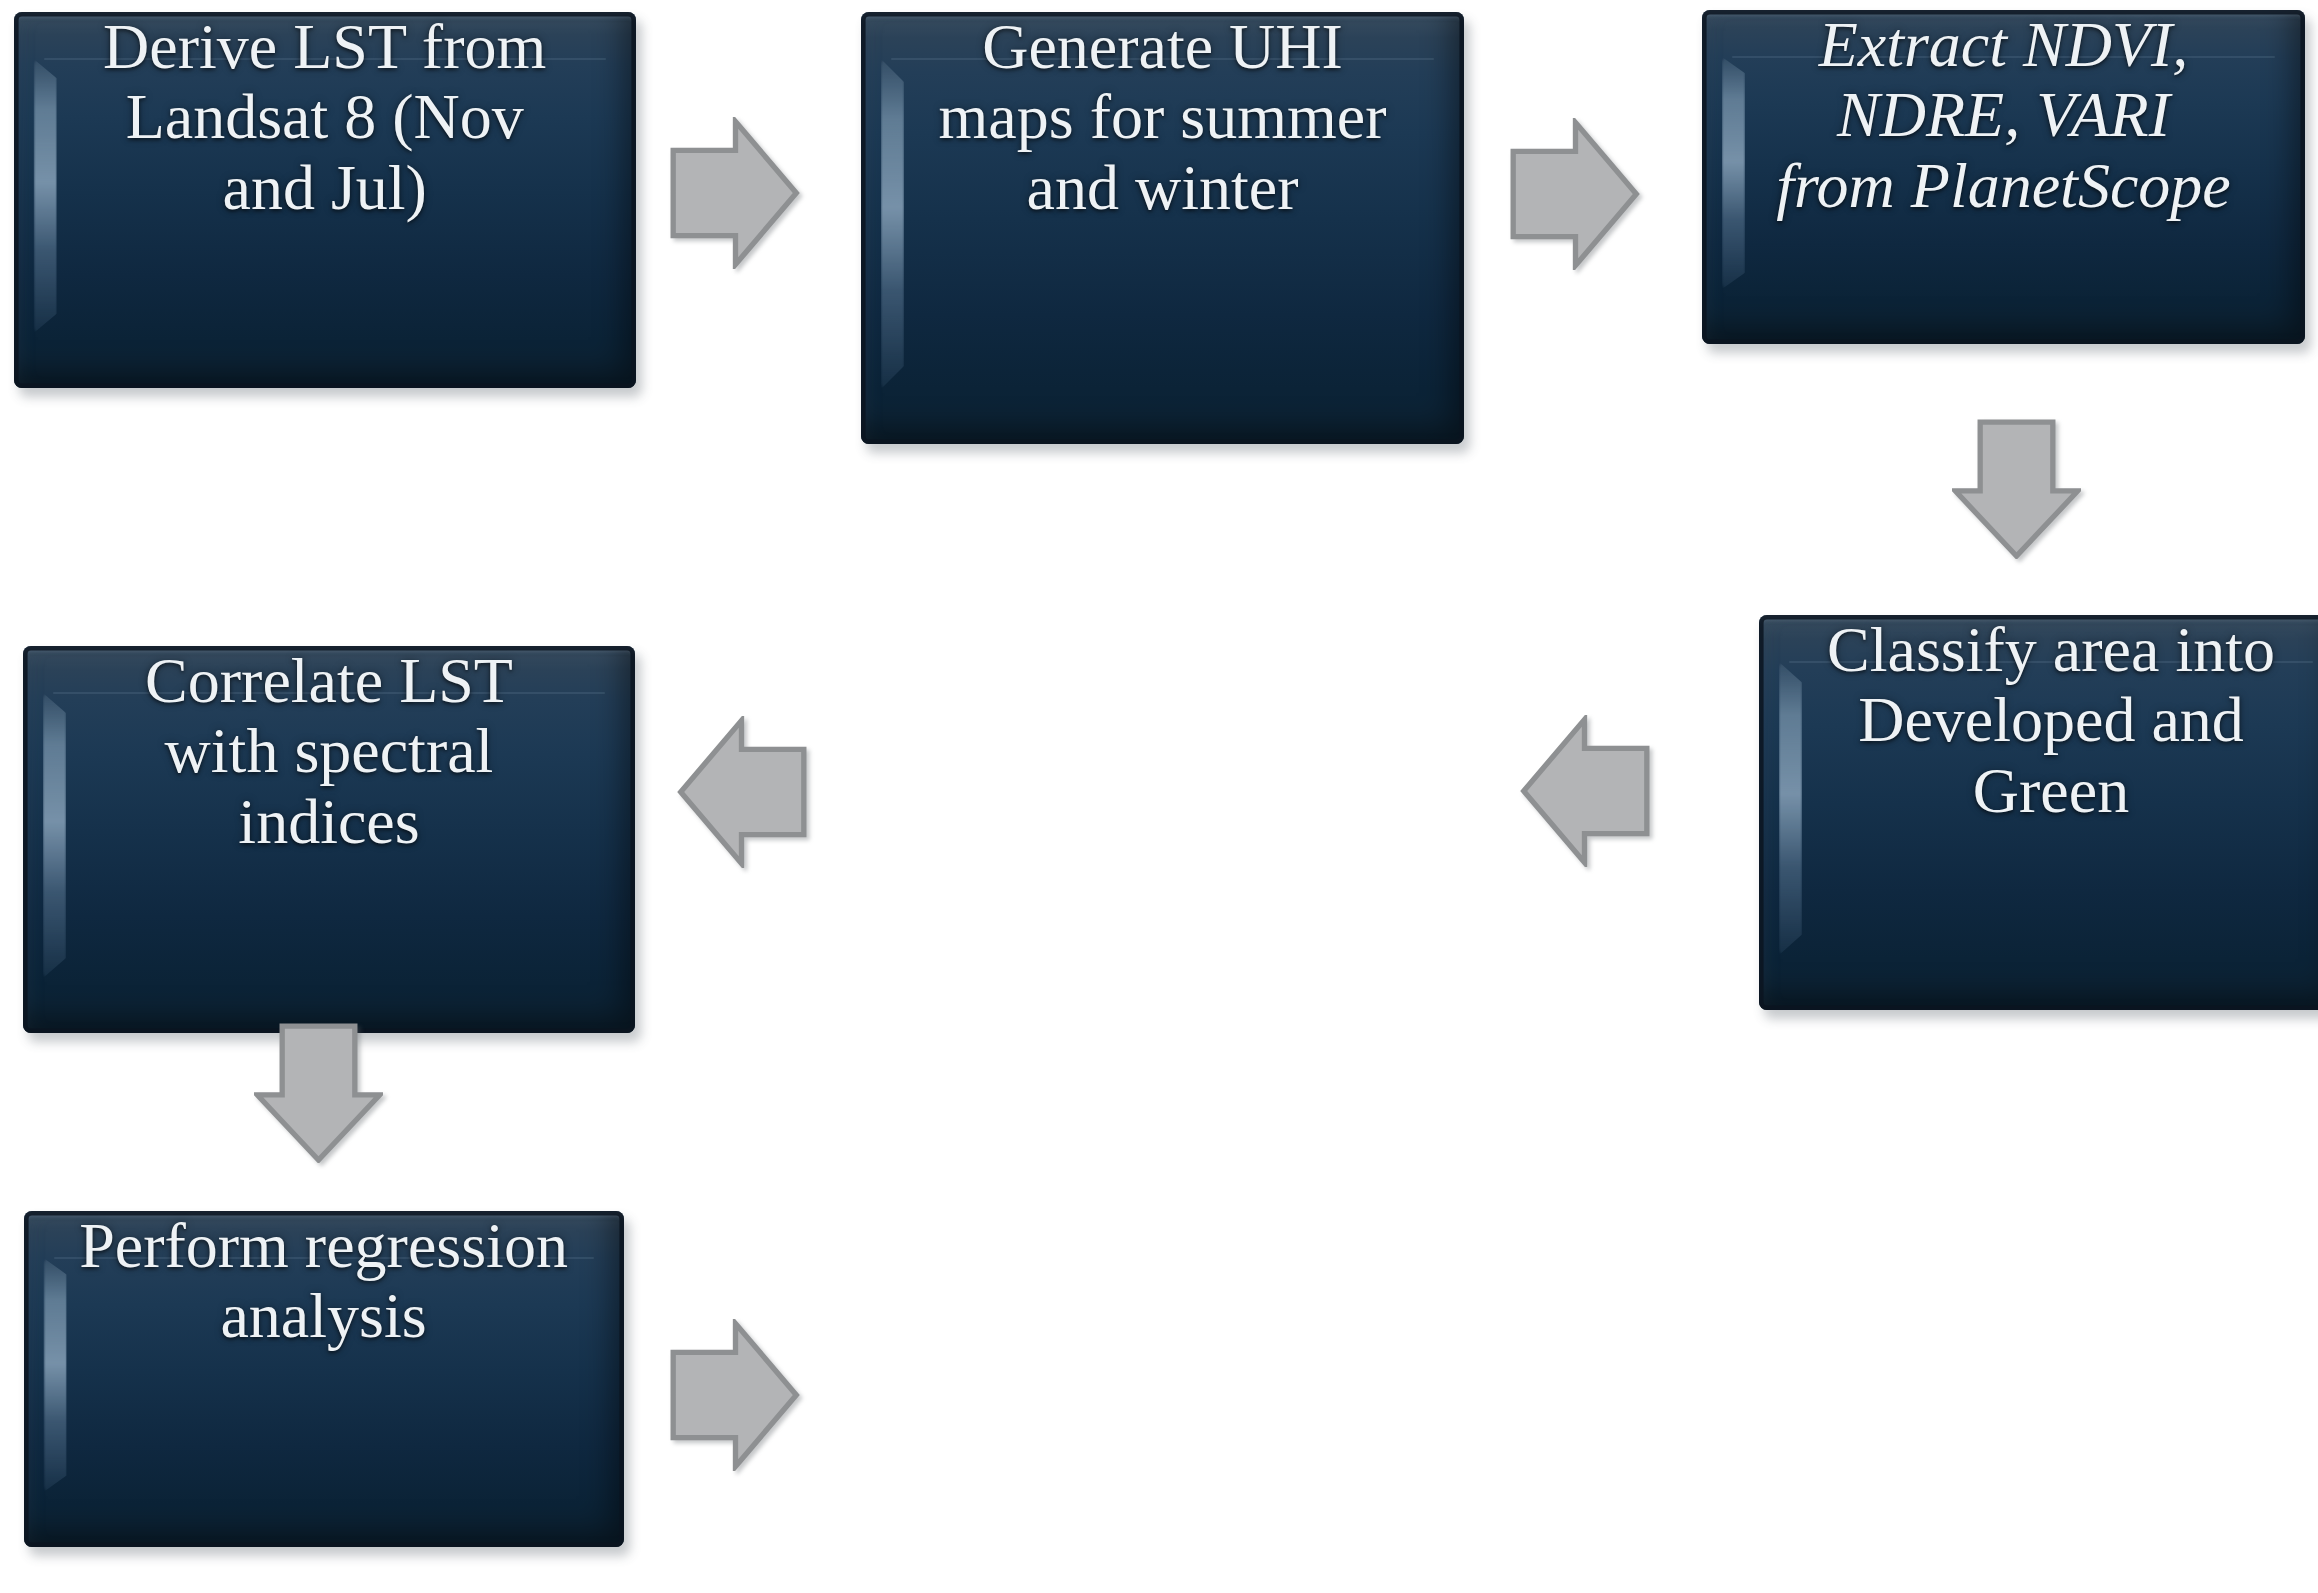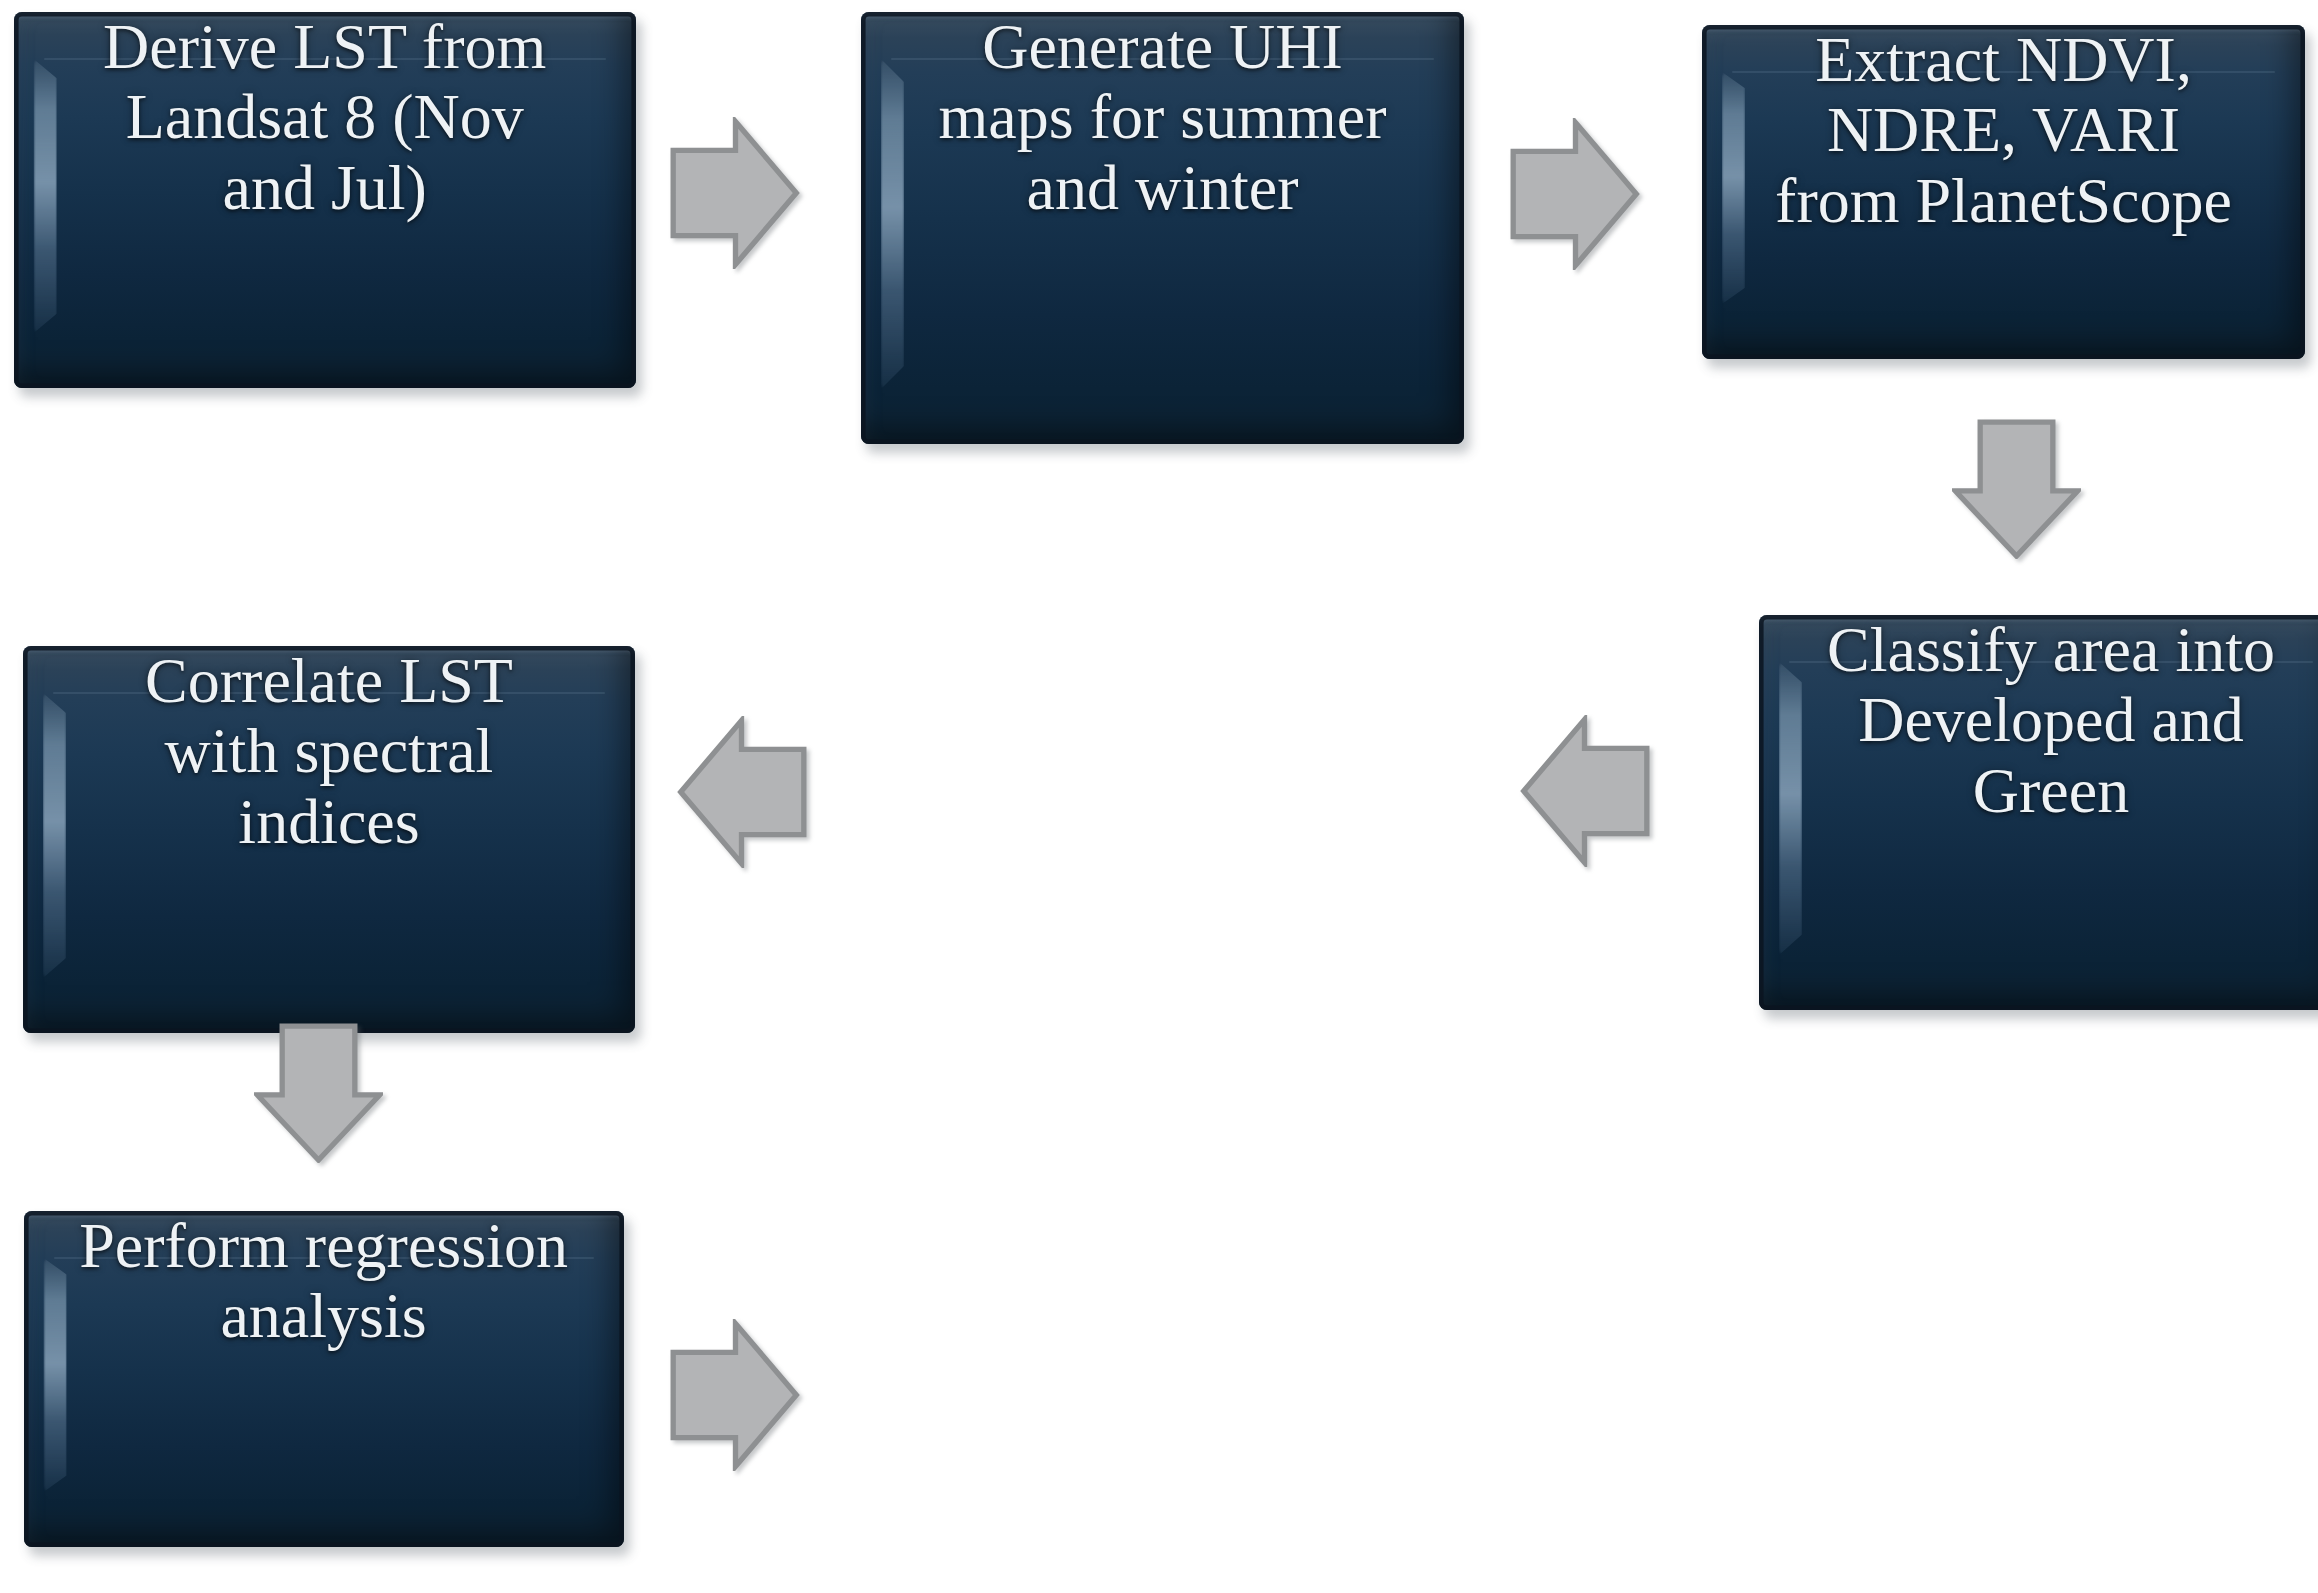--- a/index.html
+++ b/index.html
@@ -115,21 +115,21 @@
 maps for summer
 and winter</div>
   </div>
 
   <div class="arrow" style="left:1510px; top:118px;">
     <svg width="131" height="152" viewBox="0 0 172 200">
       <polygon points="4,44 86,44 86,6 166,100 86,194 86,156 4,156"></polygon>
     </svg>
   </div>
 
-  <div class="box" style="left:1702px; top:25px; width:603px; height:334px;">
+  <div class="box" style="left:1702px; top:10px; width:603px; height:334px;font-style:italic;">
     <div class="box-label">Extract NDVI,
 NDRE, VARI
 from PlanetScope</div>
   </div>
 
   <div class="arrow" style="left:1952px; top:419px;">
     <svg width="129" height="140" viewBox="0 0 170 185">
       <polygon points="37,4 133,4 133,95 166,95 85,181 4,95 37,95"></polygon>
     </svg>
   </div>

